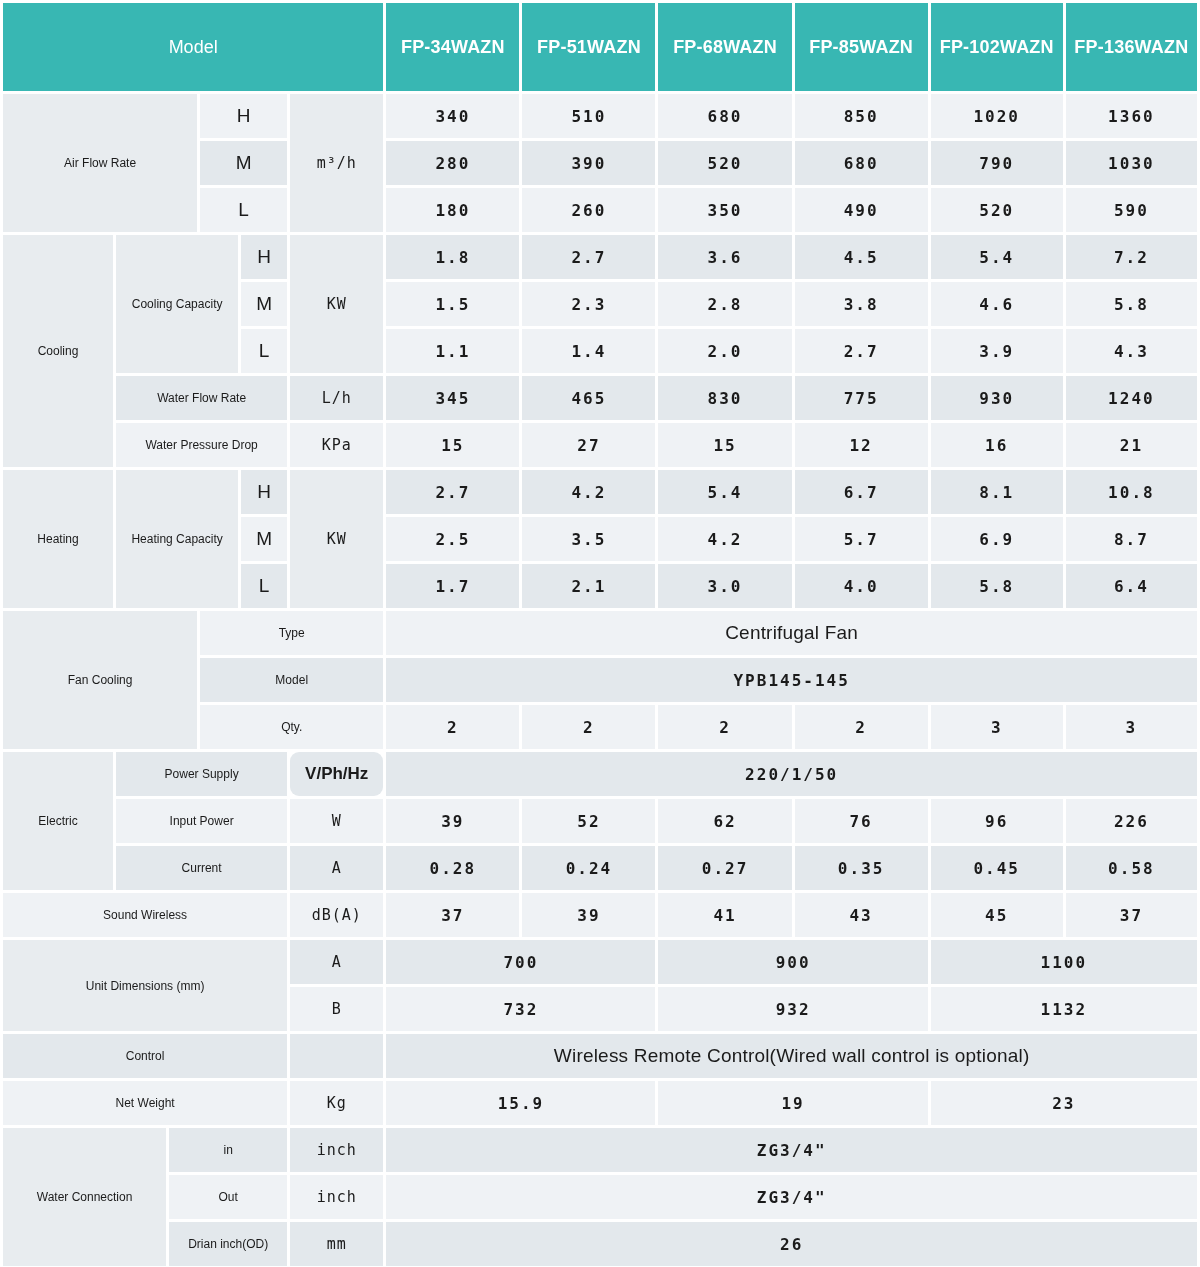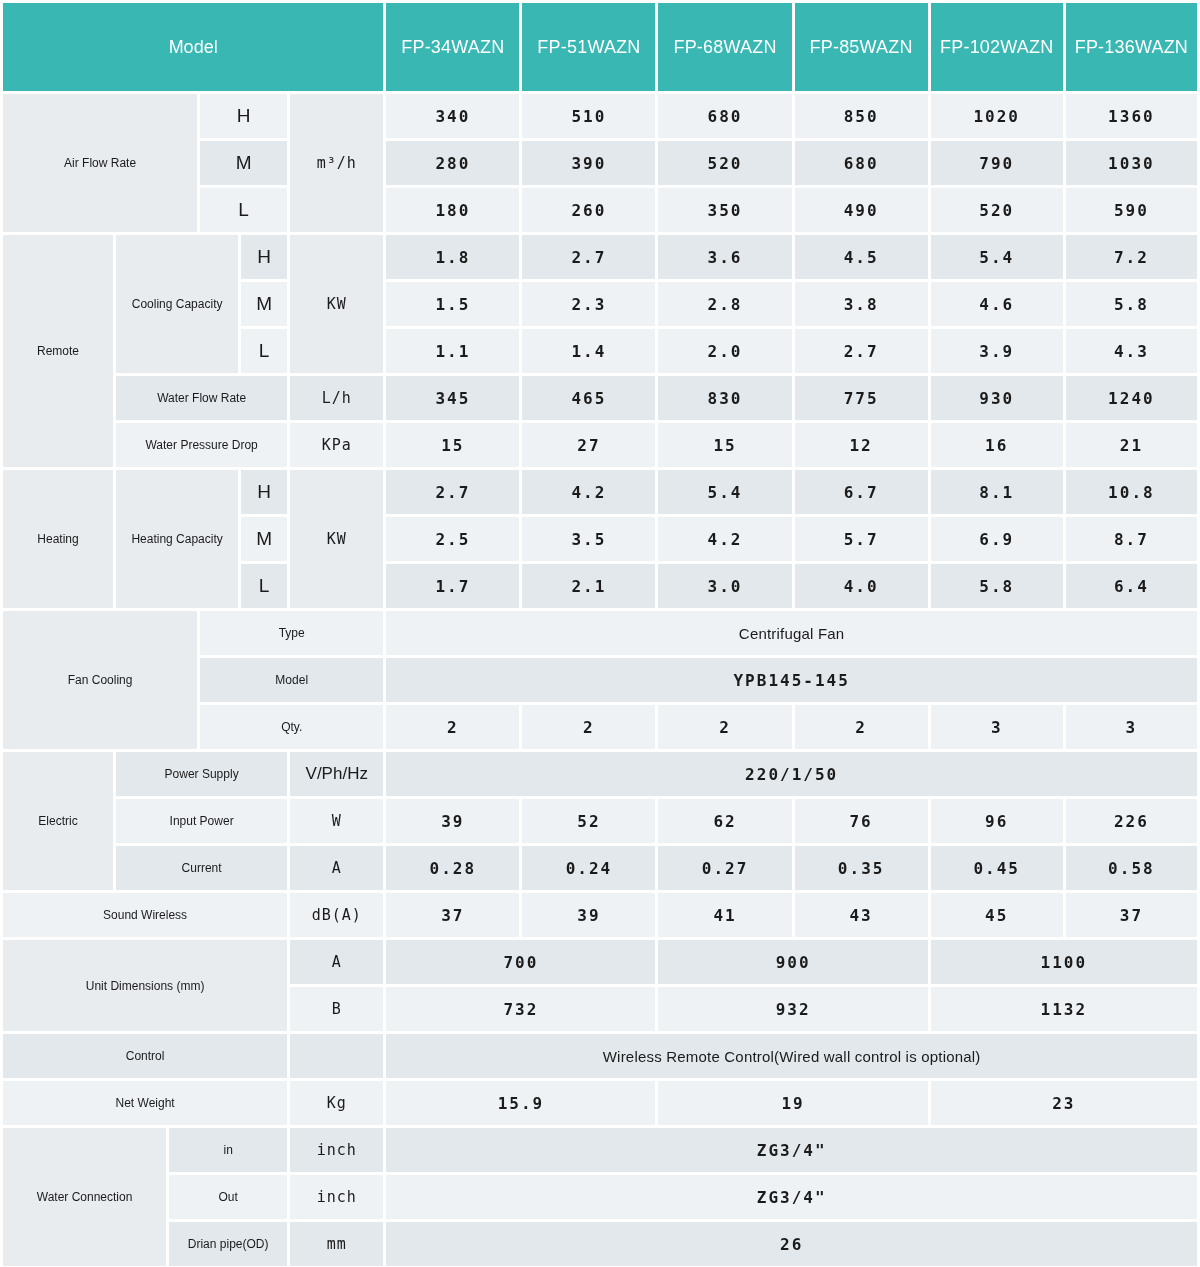--- a/index.html
+++ b/index.html
@@ -19,42 +19,42 @@
     overflow:hidden;
     padding:0 2px;
   }
   
   tr.hdr td{
     background:#38b7b3;
     color:#ffffff;
     height:88px;
     font-size:18px;
   }
-  td.modname{font-weight:normal;font-size:16px;letter-spacing:0.2px;}
+  td.modname{font-weight:bold;font-size:16px;letter-spacing:0.2px;}
   
   td.lab{background:#e8ecef;}   
   td.lt{background:#eff2f5;}    
   td.dk{background:#e3e8ec;}    
   
   td.txt{font-size:12px;}
   td.lvl{font-size:19px;}
   td.val{
     font-family:"DejaVu Sans Mono", monospace;
     font-weight:bold;
     font-size:16px;
     letter-spacing:2px;
   }
   td.u{
     font-family:"DejaVu Sans Mono", monospace;
     font-weight:normal;
     font-size:15px;
     letter-spacing:1px;
   }
-  td.usans{font-weight:normal;font-size:17px;letter-spacing:0px;font-family:"Liberation Sans", sans-serif;}
-  td.plain{font-size:15px;letter-spacing:0.2px;margin-top:24px;}
+  td.usans{font-weight:bold;font-size:17px;letter-spacing:0px;font-family:"Liberation Sans", sans-serif;border-radius:9px;}
+  td.plain{font-size:19px;letter-spacing:0.2px;margin-top:24px;}
 </style>
 </head>
 <body>
 
 <div class="wrap">
 <table class="spec">
   <colgroup>
     <col style="width:110px">
         <col style="width:50px">
         <col style="width:28px">
@@ -106,21 +106,21 @@
     <td class="lt lvl" colspan="2">L</td>
     <td class="lt val">180</td>
     <td class="lt val">260</td>
     <td class="lt val">350</td>
     <td class="lt val">490</td>
     <td class="lt val">520</td>
     <td class="lt val">590</td>
   </tr>
 
   <tr>
-    <td class="lab txt" rowspan="5">Remote</td>
+    <td class="lab txt" rowspan="5">Cooling</td>
     <td class="lab txt" colspan="3" rowspan="3">Cooling Capacity</td>
     <td class="dk lvl">H</td>
     <td class="lab u" rowspan="3">KW</td>
     <td class="dk val">1.8</td>
     <td class="dk val">2.7</td>
     <td class="dk val">3.6</td>
     <td class="dk val">4.5</td>
     <td class="dk val">5.4</td>
     <td class="dk val">7.2</td>
   </tr>
@@ -297,19 +297,19 @@
     <td class="dk val" colspan="6">ZG3/4"</td>
   </tr>
 
   <tr>
     <td class="lt txt" colspan="3">Out</td>
     <td class="lt u">inch</td>
     <td class="lt val" colspan="6">ZG3/4"</td>
   </tr>
 
   <tr>
-    <td class="dk txt" colspan="3">Drian pipe(OD)</td>
+    <td class="dk txt" colspan="3">Drian inch(OD)</td>
     <td class="dk u">mm</td>
     <td class="dk val" colspan="6">26</td>
   </tr>
 </tbody>
     </table>
 </div>
 
 </body></html>

